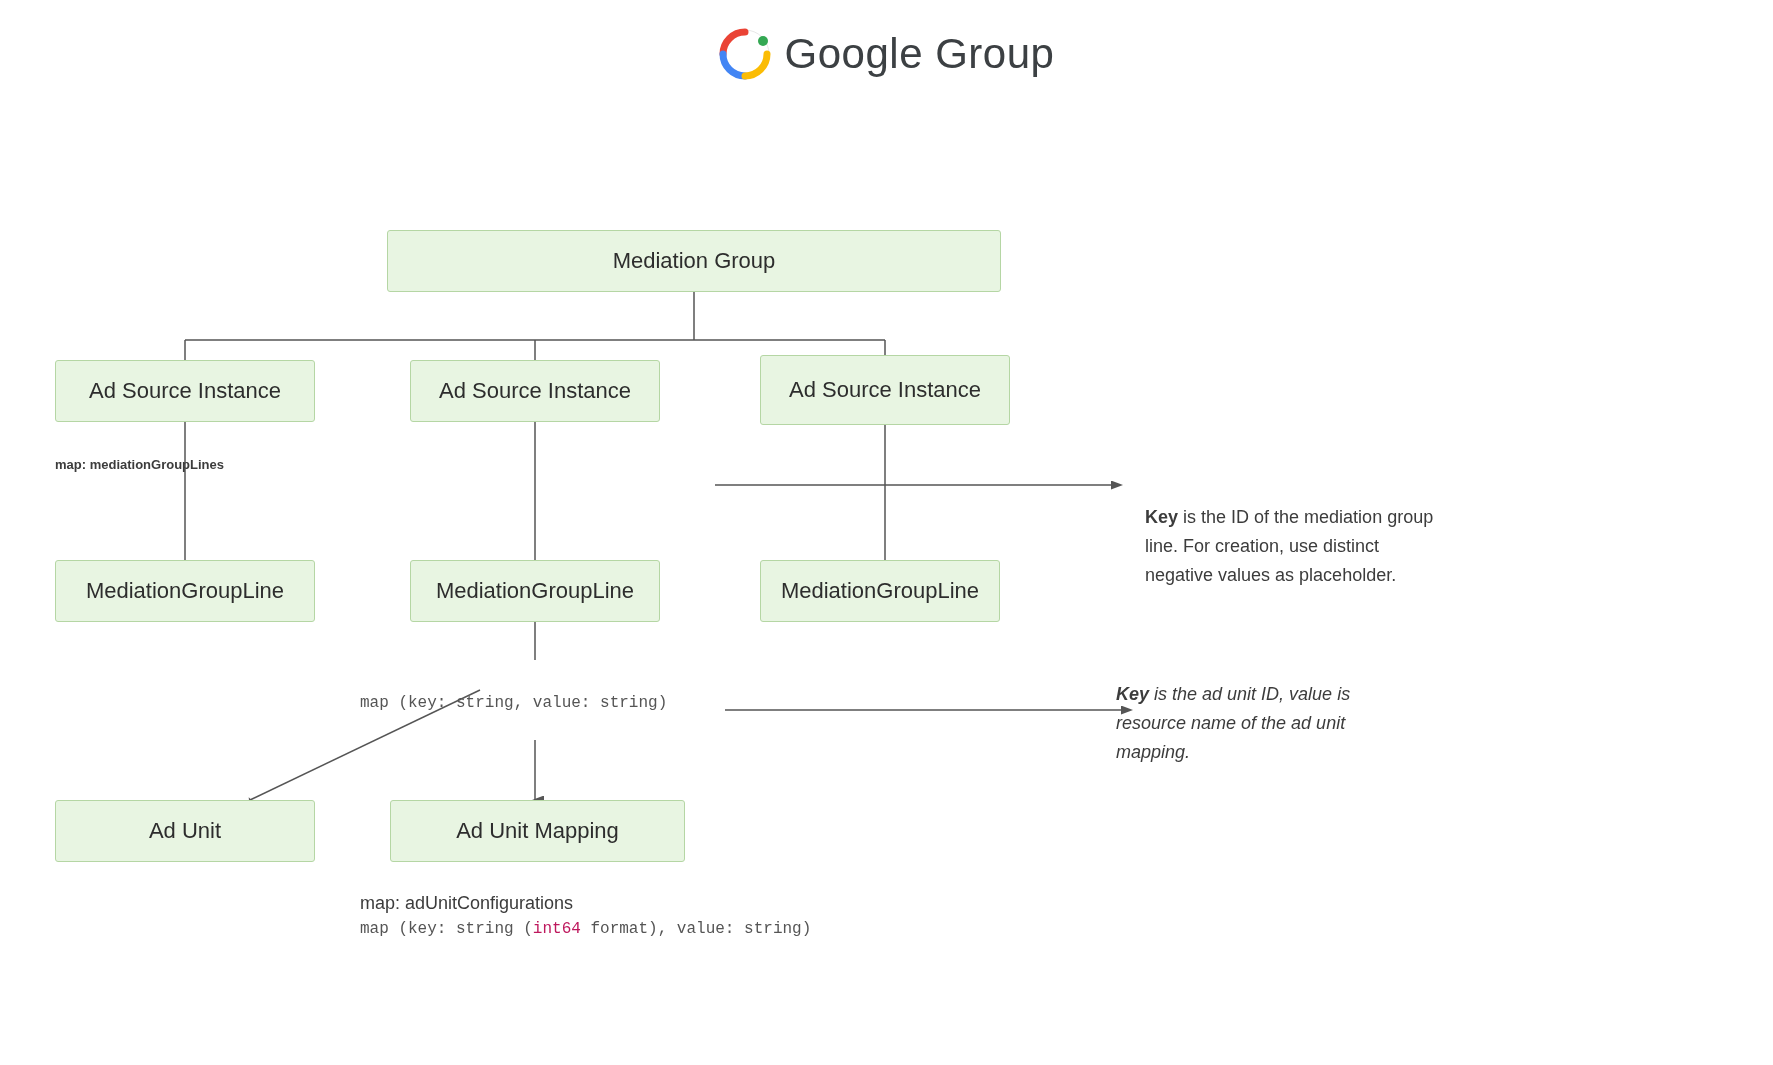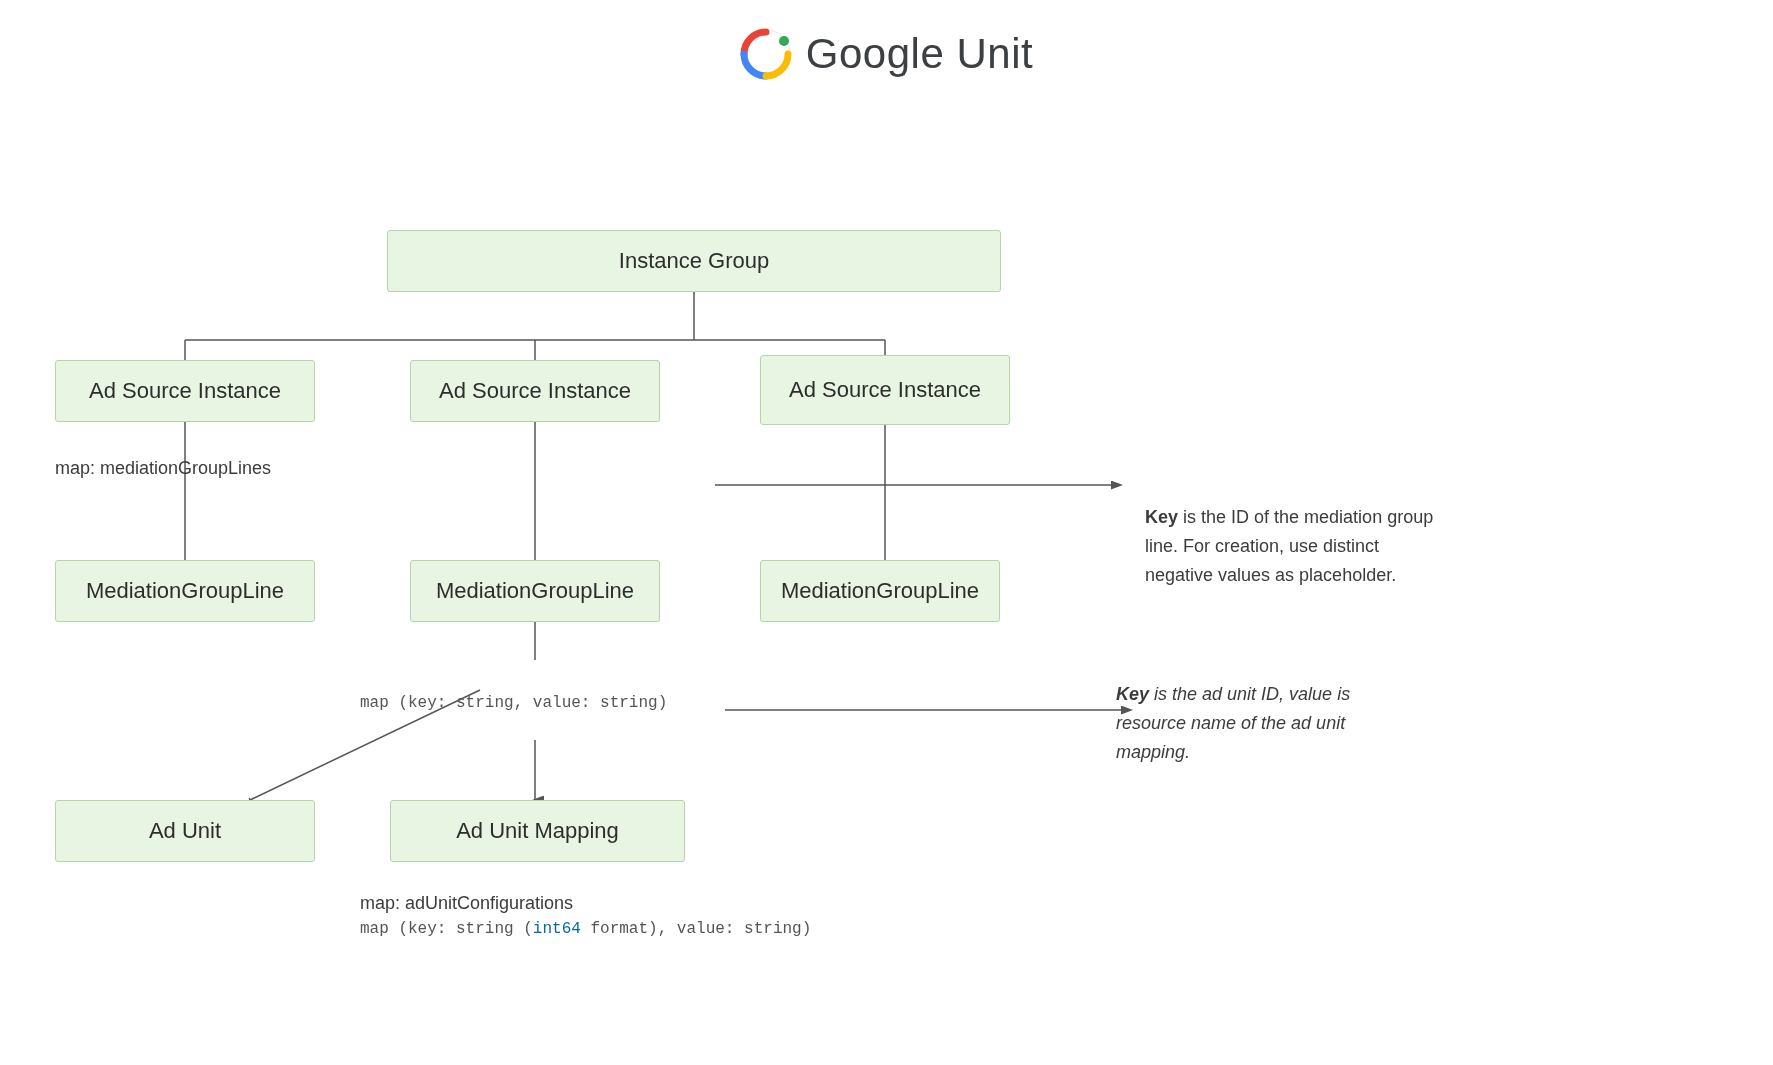--- a/index.html
+++ b/index.html
@@ -81,21 +81,21 @@
     <circle cx="26" cy="26" r="24" fill="none" stroke="#e8e8e8" stroke-width="1"></circle>
 
     <path d="M 26 4 A 22 22 0 0 0 4 26" fill="none" stroke="#ea4335" stroke-width="7" stroke-linecap="round"></path>
 
     <path d="M 4 26 A 22 22 0 0 0 26 48" fill="none" stroke="#4285f4" stroke-width="7" stroke-linecap="round"></path>
 
     <path d="M 26 48 A 22 22 0 0 0 48 26" fill="none" stroke="#fbbc04" stroke-width="7" stroke-linecap="round"></path>
 
     <circle cx="44" cy="13" r="5" fill="#34a853"></circle>
   </svg>
-  <span class="header-title">Google Unit</span>
+  <span class="header-title">Google Group</span>
 </div>
 
 <div class="diagram">
 
   <svg class="lines-svg">
 
     <line x1="694" y1="190" x2="694" y2="240" stroke="#555" stroke-width="1.5"></line>
 
     <line x1="185" y1="240" x2="885" y2="240" stroke="#555" stroke-width="1.5"></line>
 
@@ -121,37 +121,37 @@
       <marker id="arrow" markerWidth="8" markerHeight="8" refX="6" refY="3" orient="auto">
         <path d="M0,0 L0,6 L8,3 z" fill="#555"></path>
       </marker>
       <marker id="arrowdown" markerWidth="8" markerHeight="8" refX="3" refY="6" orient="auto">
         <path d="M0,0 L6,0 L3,8 z" fill="#555"></path>
       </marker>
     </defs>
   </svg>
 
   <div class="box" style="left:387px; top:130px; width:614px; height:62px;">
-    <span>Instance Group</span>
+    <span>Mediation Group</span>
   </div>
 
   <div class="box" style="left:55px; top:260px; width:260px; height:62px;">
     <span>Ad Source Instance</span>
   </div>
 
   <div class="box" style="left:410px; top:260px; width:250px; height:62px;">
     <span>Ad Source Instance</span>
   </div>
 
   <div class="box" style="left:760px; top:255px; width:250px; height:70px;">
     <span>Ad Source Instance</span>
   </div>
 
   <div class="label" style="left:55px; top:355px;">
-    <div style="font-size:18px; font-weight:400;">
+    <div style="font-size:13px; font-weight:700;">
       <span>map: mediationGroupLines</span>
     </div>
   </div>
 
   <div class="box" style="left:55px; top:460px; width:260px; height:62px;">
     <span>MediationGroupLine</span>
   </div>
 
   <div class="box" style="left:410px; top:460px; width:250px; height:62px;">
     <span>MediationGroupLine</span>
@@ -173,21 +173,21 @@
 
   <div class="box" style="left:55px; top:700px; width:260px; height:62px;">
     <span>Ad Unit</span>
   </div>
 
   <div class="label" style="left:360px; top:790px;">
     <div style="font-size:18px; font-weight:500;">
       <span>map: adUnitConfigurations</span>
     </div>
     <div style="font-family:'Courier New',monospace; font-size:16px; color:#555;">
-      map (key: string (<span style="color:#0369a1;">int64</span> format), value: string)
+      map (key: string (<span style="color:#be185d;">int64</span> format), value: string)
     </div>
   </div>
 
   <div class="label" style="left:1145px; top:355px; width:300px; line-height:1.6;margin-top:48px;">
     <span class="bold" style="font-weight:700;">Key</span><span style="font-size:18px;"> is the ID of the mediation group line. For creation, use distinct negative values as placeholder.</span>
   </div>
 
   <div class="label" style="left:1116px; top:580px; width:300px; line-height:1.6;font-style:italic;">
     <span class="bold" style="font-weight:700;">Key</span><span style="font-size:18px;"> is the ad unit ID, value is resource name of the ad unit mapping.</span>
   </div>

